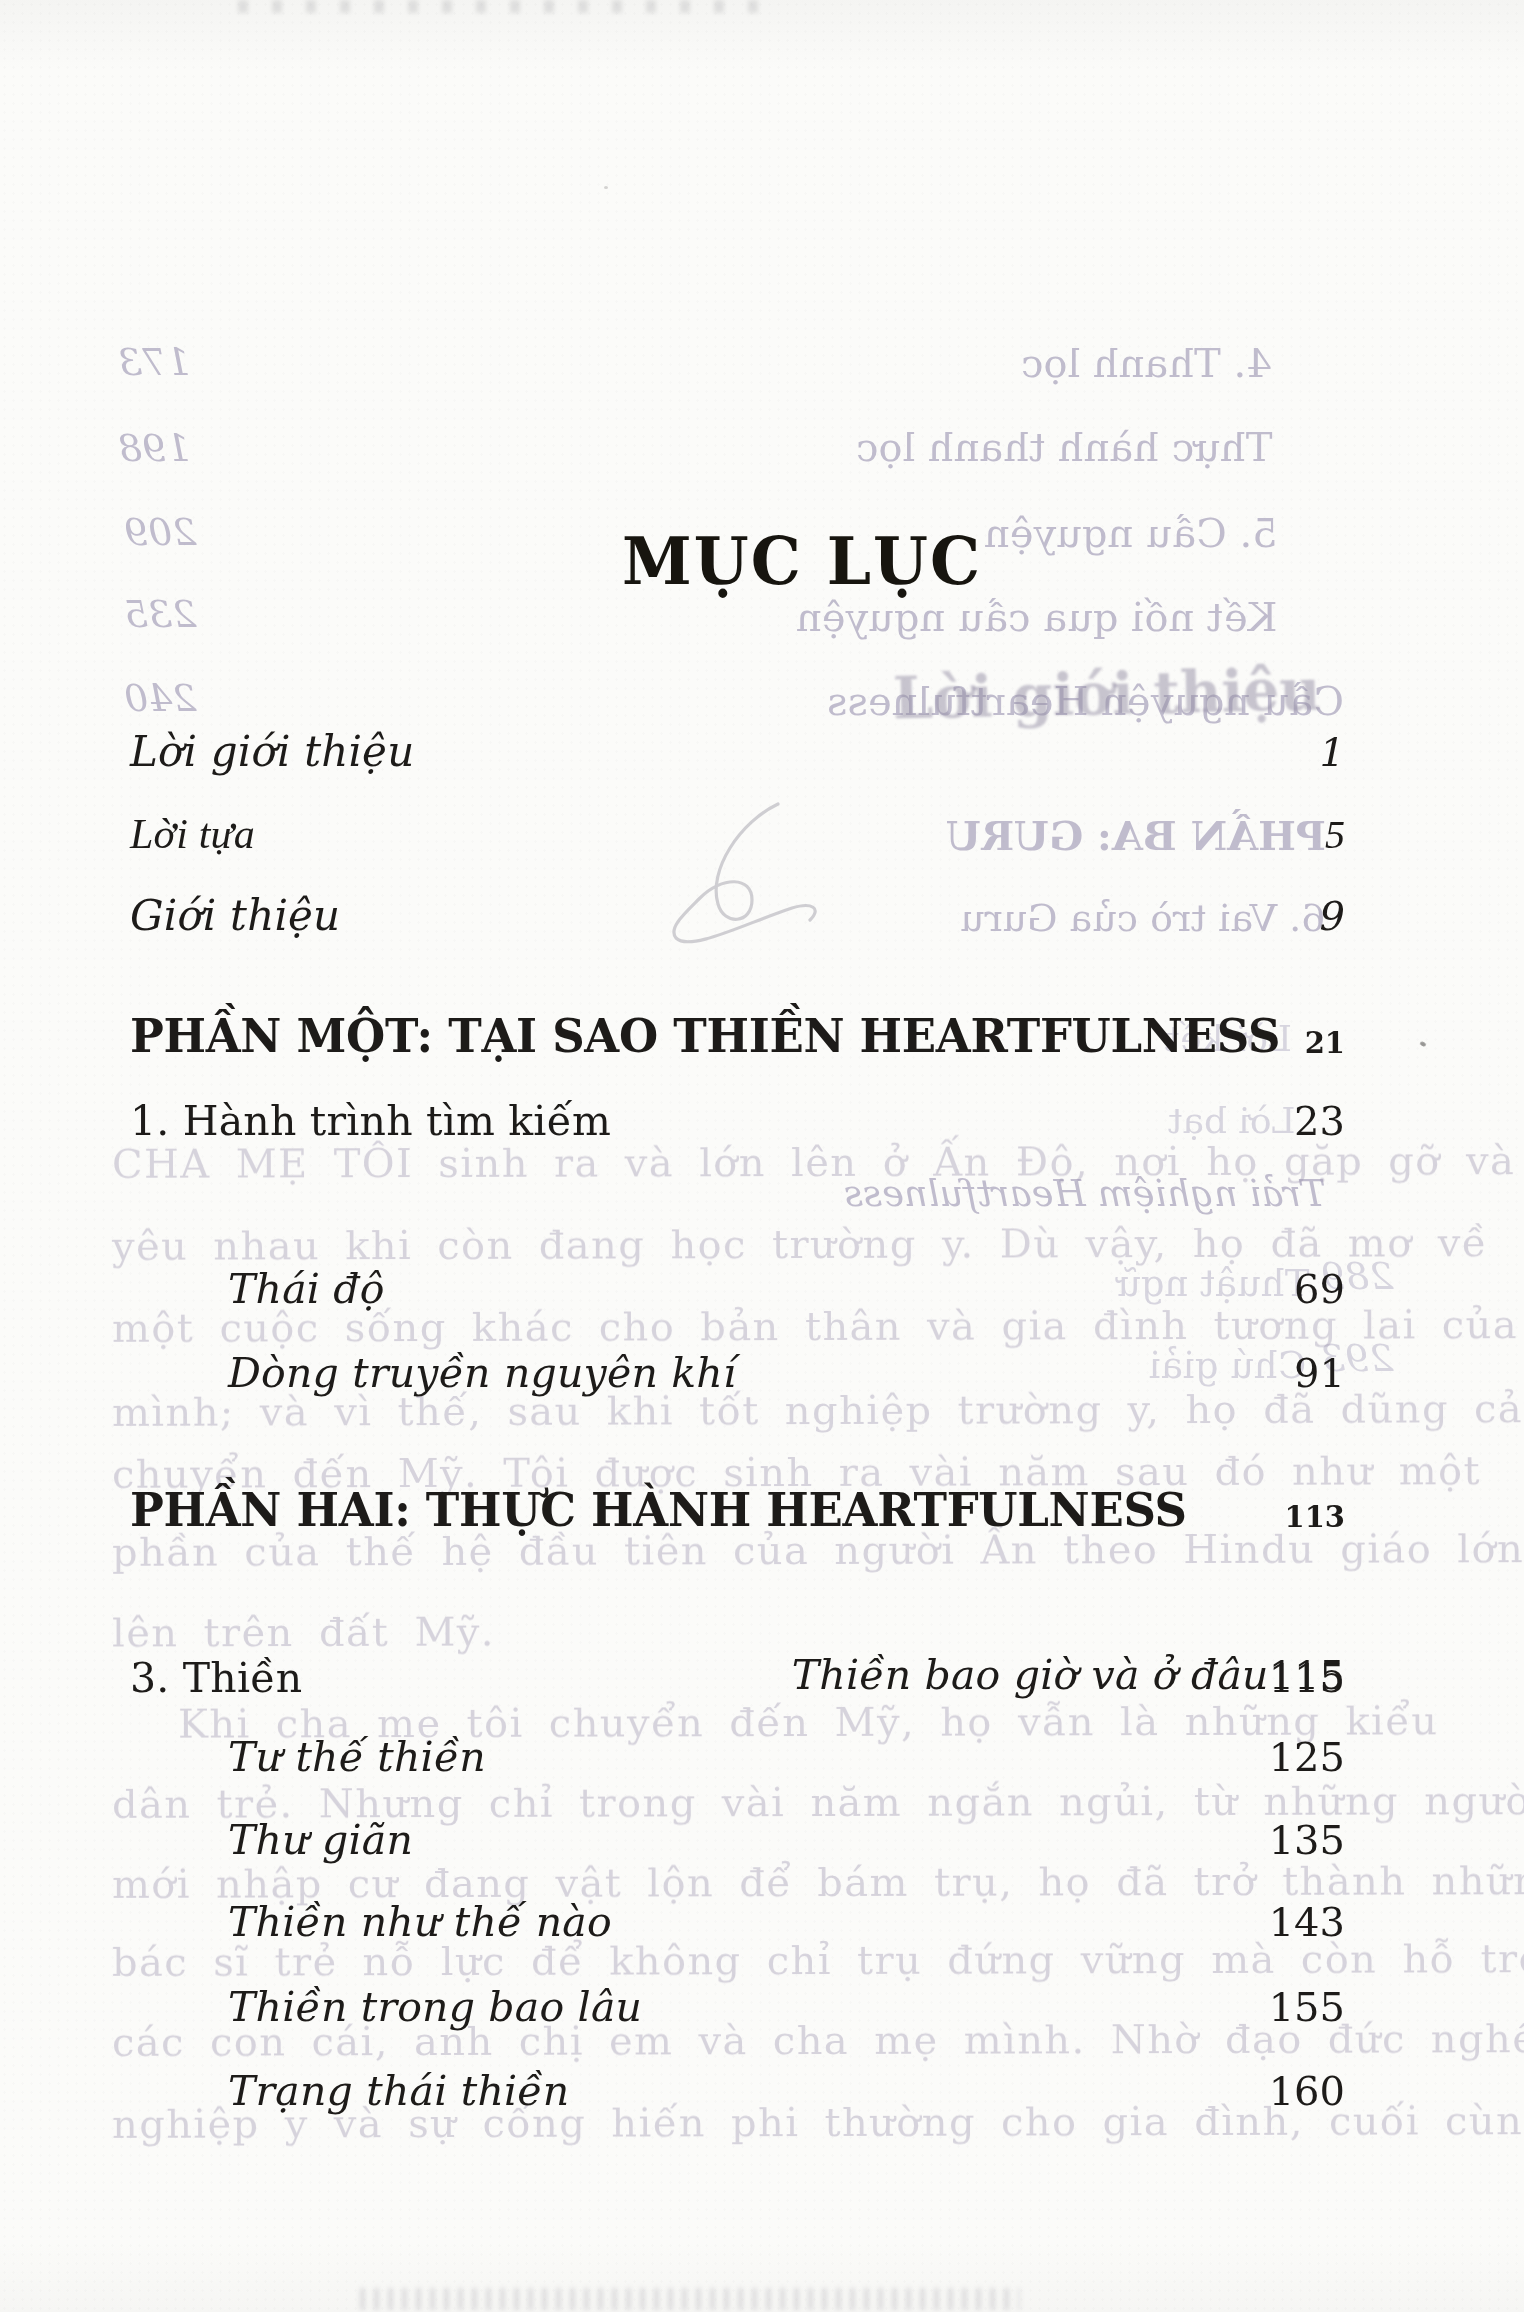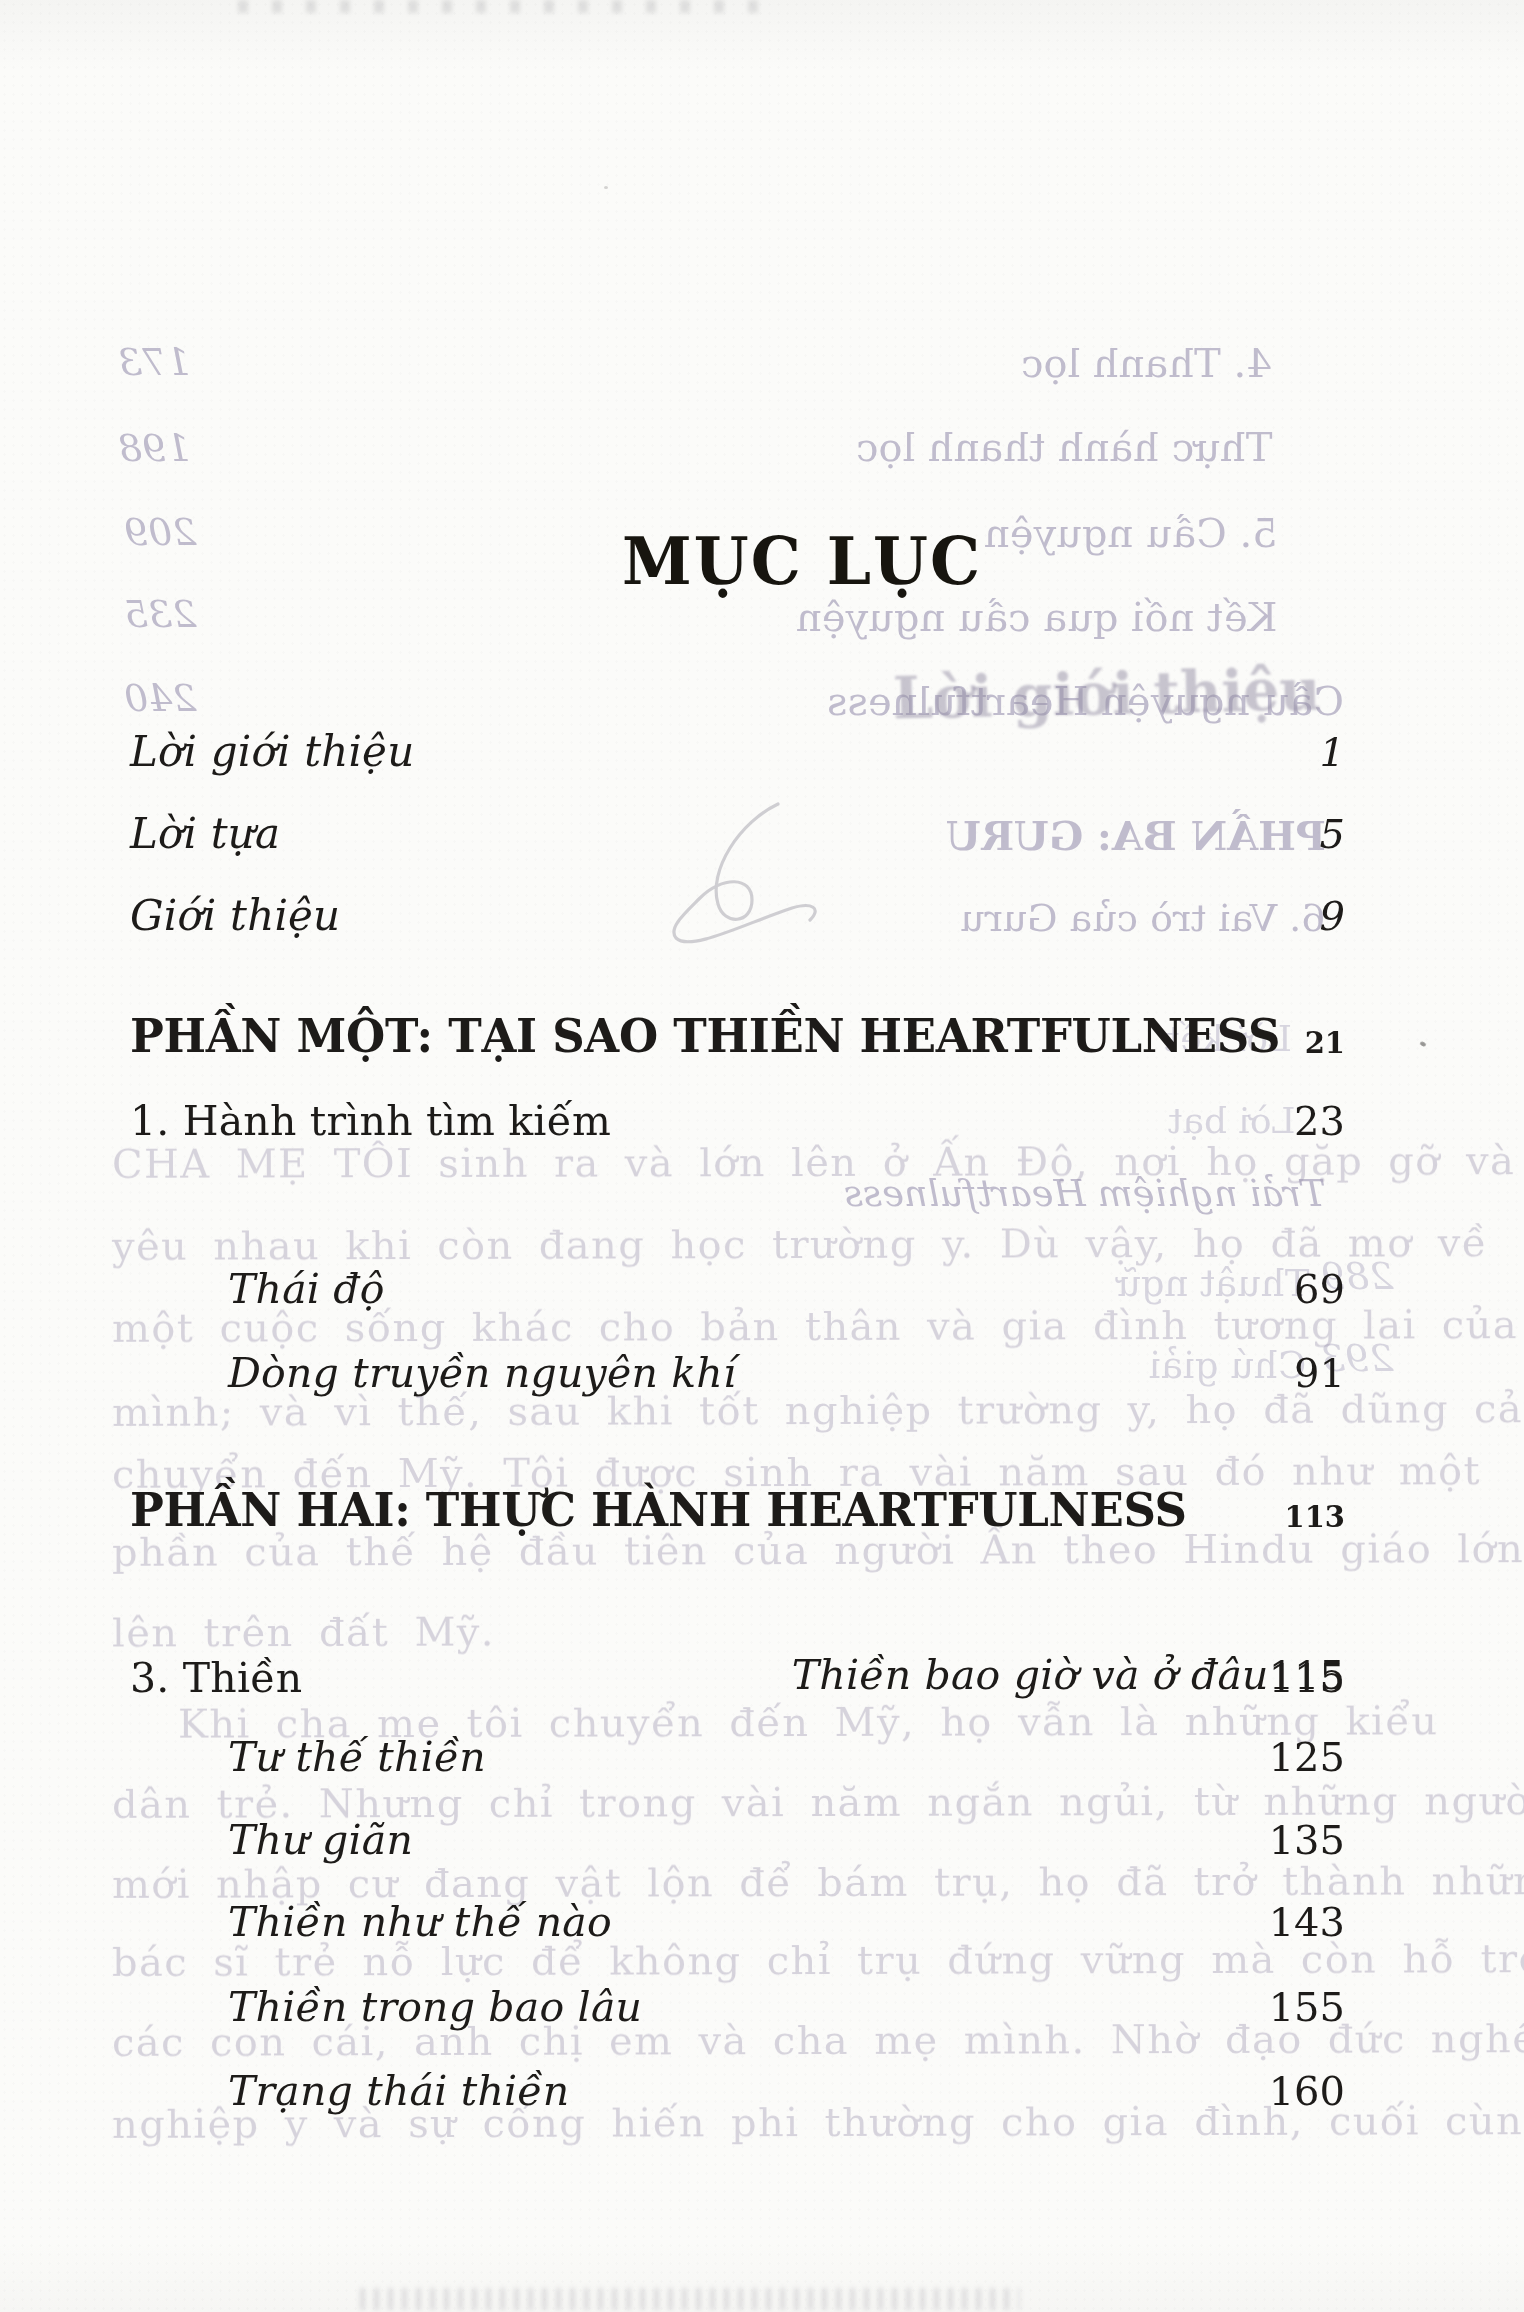--- a/index.html
+++ b/index.html
@@ -128,21 +128,21 @@
   <svg class="swirl" width="210" height="200" viewBox="0 0 210 200">
     <path d="M 118 12 C 80 30, 48 78, 58 112 C 64 134, 92 132, 92 108 C 92 84, 62 84, 40 106 C 24 122, 8 136, 16 146 C 30 160, 84 132, 132 116 C 152 110, 162 116, 150 128" fill="none" stroke="rgba(172,170,178,0.55)" stroke-width="3.2" stroke-linecap="round"></path>
   </svg>
 
   <div class="title">MỤC LỤC</div>
 
   <div class="row fm" style="top:728px;">
     <span class="label">Lời giới thiệu</span>
     <span class="num">1</span>
   </div>
-  <div class="row fm" style="top:810px;">
+  <div class="row fm" style="top:810px;font-family:Liberation Serif, serif;">
     <span class="label">Lời tựa</span>
     <span class="num">5</span>
   </div>
   <div class="row fm" style="top:892px;">
     <span class="label">Giới thiệu</span>
     <span class="num">9</span>
   </div>
   <div class="row section" style="top:1012px;">
     <span class="label">PHẦN MỘT: TẠI SAO THIỀN HEARTFULNESS</span>
     <span class="num">21</span>

